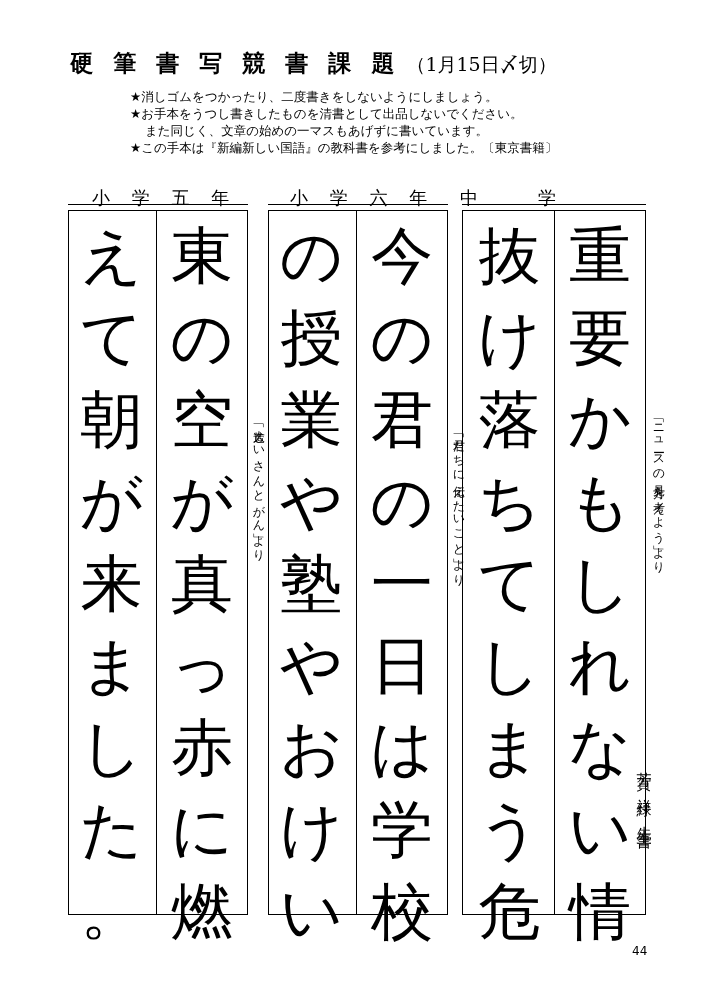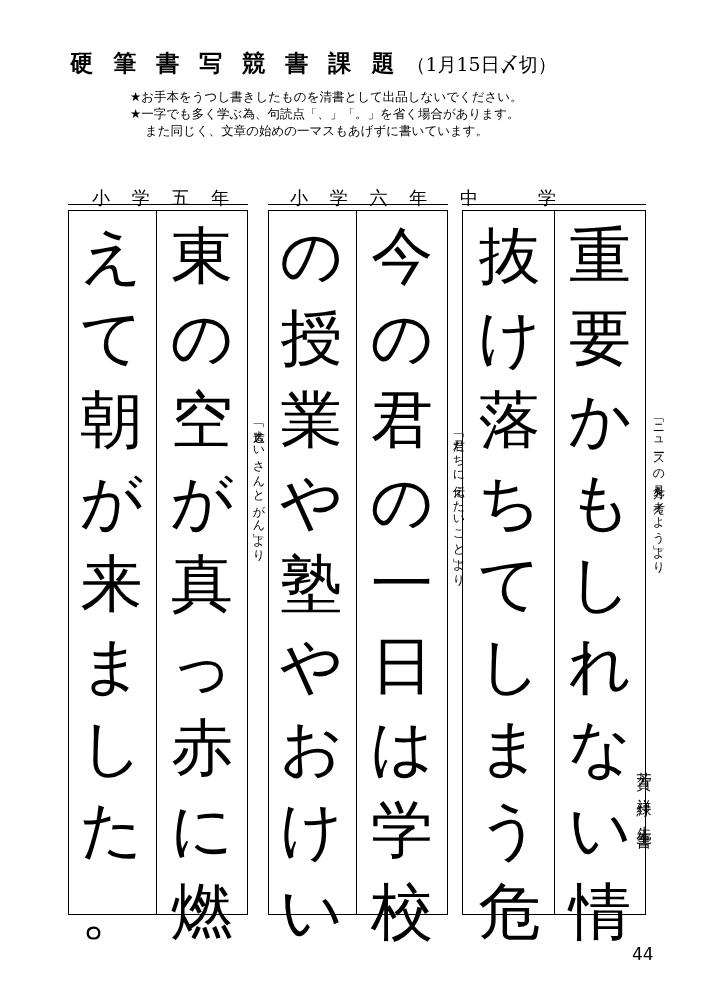--- a/index.html
+++ b/index.html
@@ -140,37 +140,38 @@
     font-size: 15px;
     letter-spacing: 4px;
     font-family: "DejaVu Sans", "Liberation Sans", sans-serif;
     white-space: nowrap;
   }
 
   .page-number {
     position: absolute;
     top: 944px;
     left: 632px;
-    font-size: 17px;
+    font-size: 12px;
     font-family: "DejaVu Sans", "Liberation Sans", sans-serif;
   }
 </style>
 </head>
 <body>
 
 <div class="page">
 
   <div class="title-row">
     <span class="title-main">硬 筆 書 写 競 書 課 題</span><span class="title-sub">（1月15日〆切）</span>
   </div>
 
   <div class="notes">
+    <div class="note">★消しゴムをつかったり、二度書きをしないようにしましょう。</div>
     <div class="note">★お手本をうつし書きしたものを清書として出品しないでください。</div>
-    <div class="note">★一字でも多く学ぶ為、句読点「、」「。」を省く場合があります。</div>
     <div class="note-cont">また同じく、文章の始めの一マスもあげずに書いています。</div>
+    <div class="note">★この手本は『新編新しい国語』の教科書を参考にしました。〔東京書籍〕</div>
   </div>
 
   <div class="grade-label grade-5">小 学 五 年</div>
   <div class="grade-rule rule-5"></div>
 
   <div class="grade-label grade-6">小 学 六 年</div>
   <div class="grade-rule rule-6"></div>
 
   <div class="grade-label grade-j">中　　学</div>
   <div class="grade-rule rule-j"></div>

